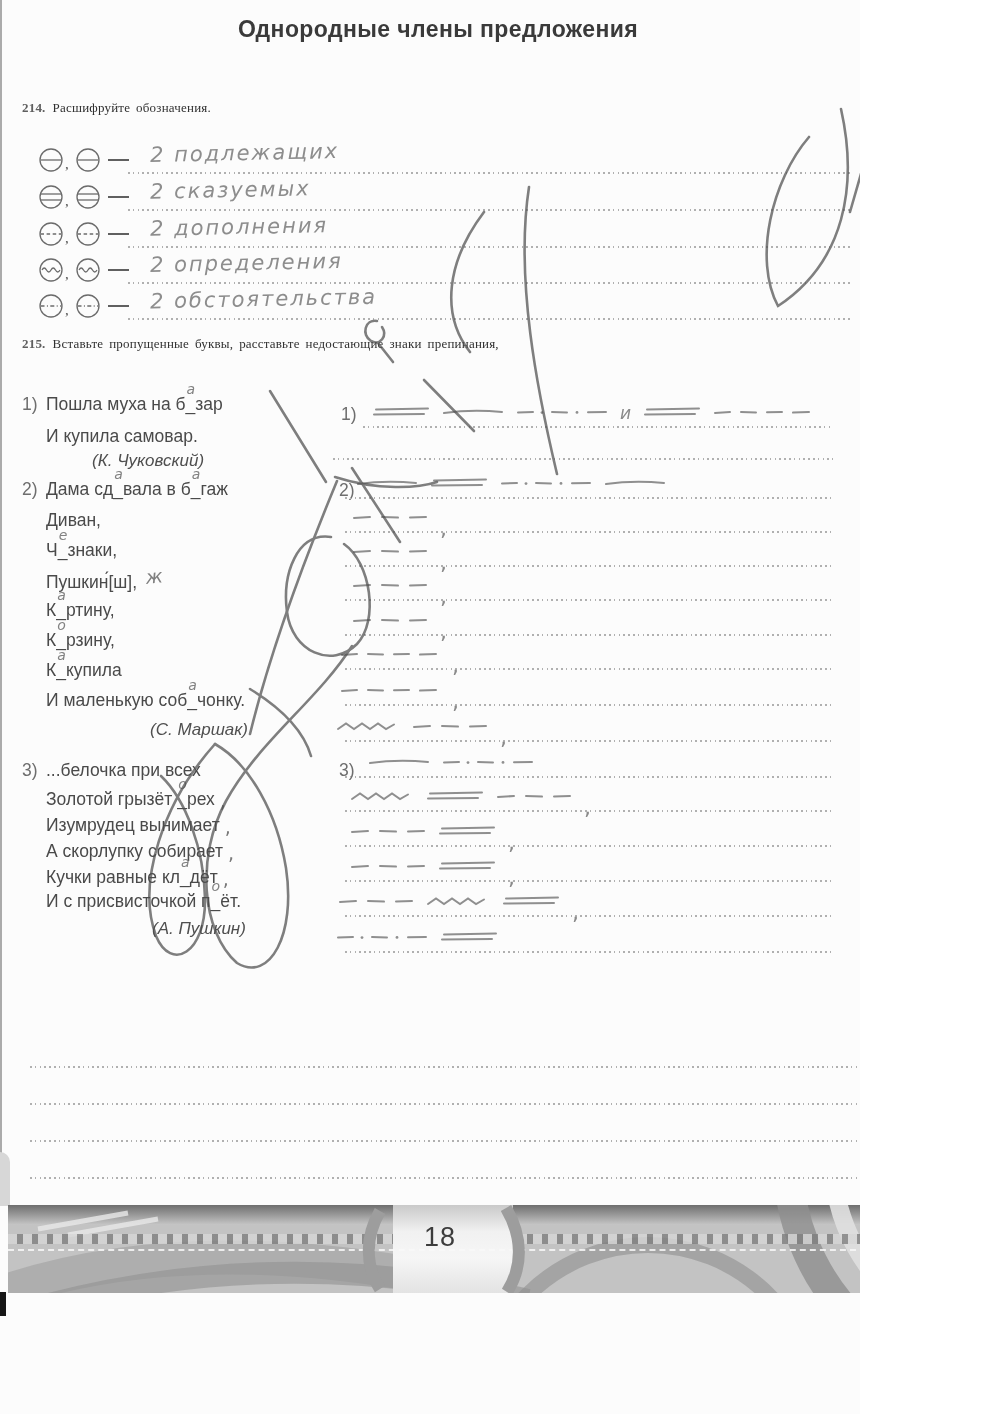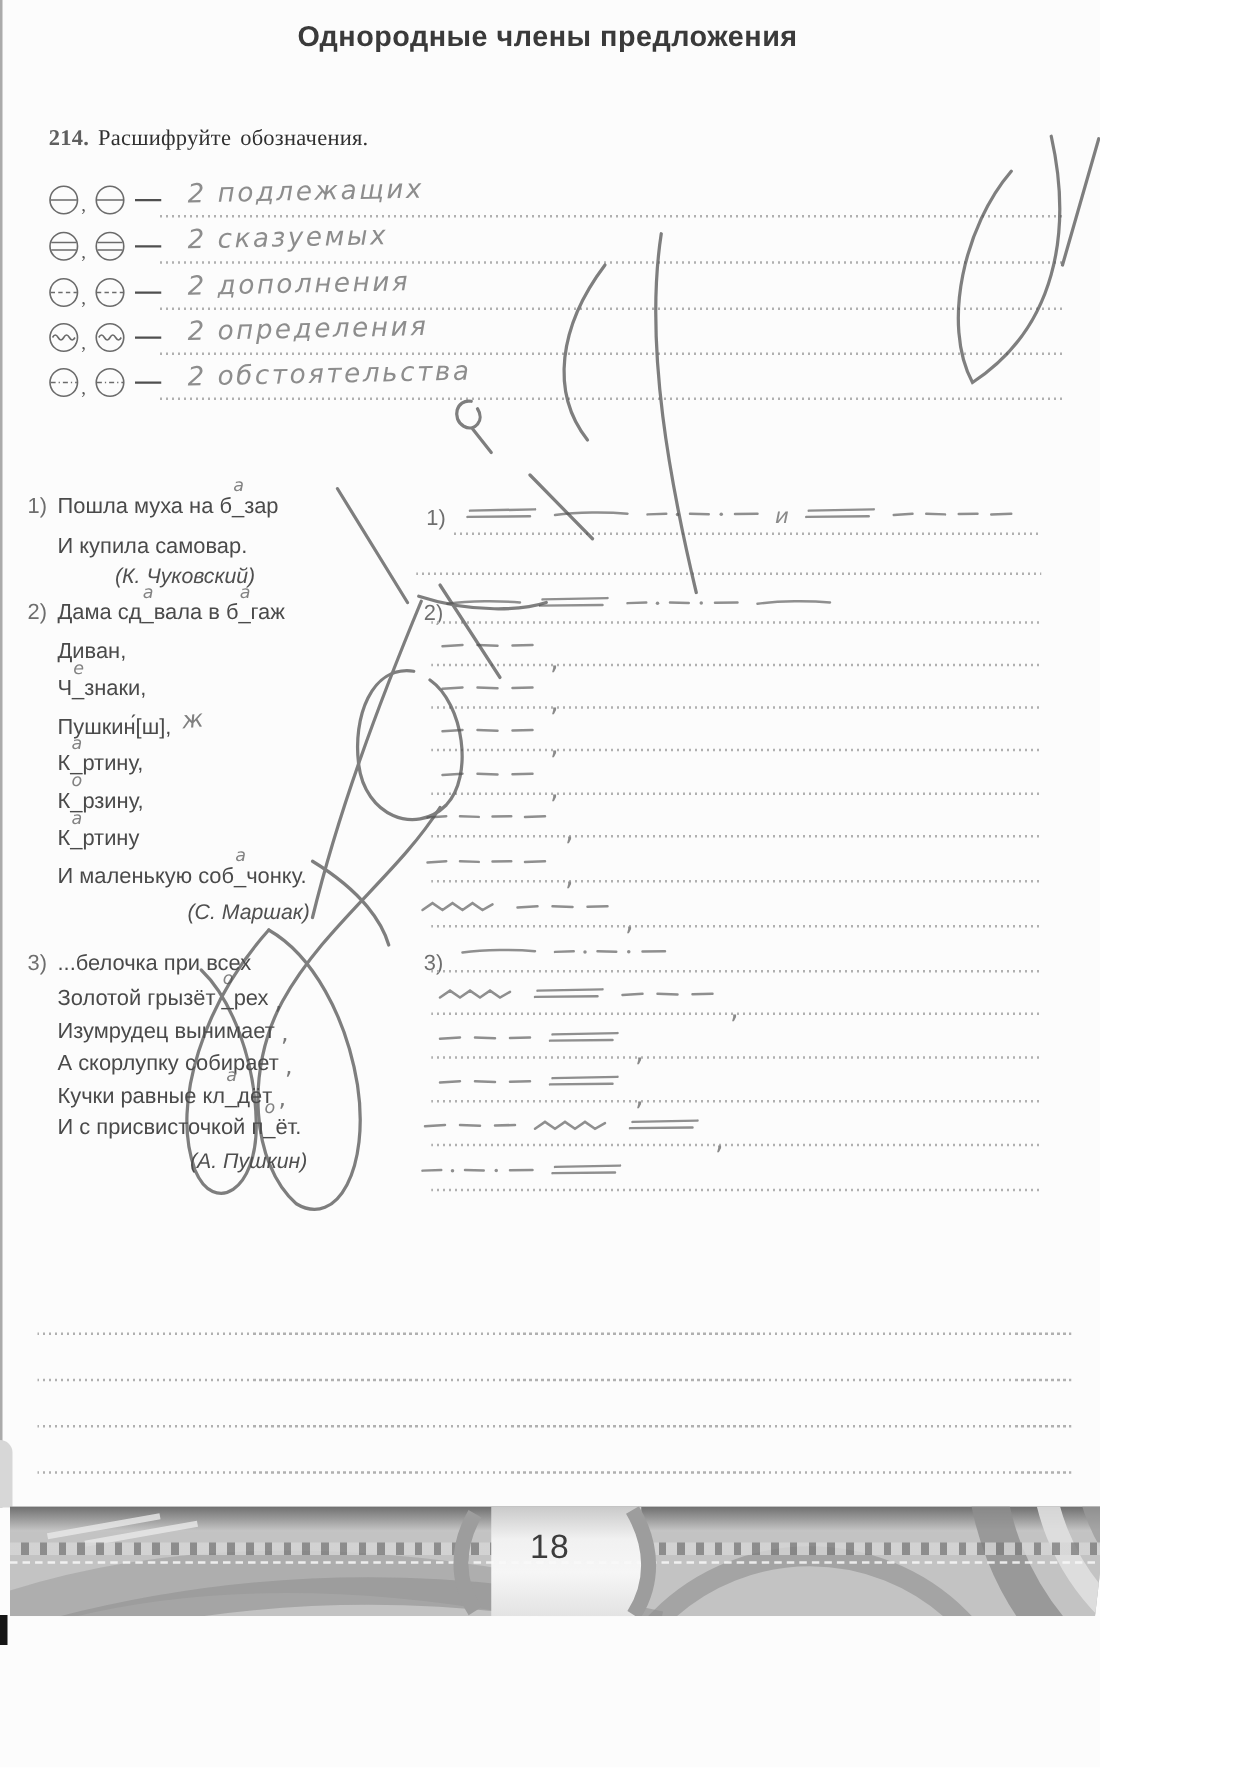--- a/index.html
+++ b/index.html
@@ -1,23 +1,23 @@
 <!DOCTYPE html>
 <html><head>
 <meta charset="utf-8">
 <style>
   html,body{margin:0;padding:0;background:#ffffff;}
   .page{position:relative;width:860px;height:1414px;background:#fcfcfc;overflow:hidden;
-        font-family:"Liberation Sans",sans-serif;padding-left:20px;}
+        font-family:"Liberation Sans",sans-serif;}
   .edge-left{position:absolute;left:0;top:0;width:2px;height:1206px;background:#9c9c9c;opacity:.85;}
   .corner-shade{position:absolute;left:0;top:1152px;width:10px;height:54px;background:#d7d7d7;border-top-right-radius:14px;}
   .title{position:absolute;left:0;top:16px;width:876px;text-align:center;margin:0;
          font:bold 23px "Liberation Sans",sans-serif;color:#3a3a3a;letter-spacing:.4px;}
-  .instr{position:absolute;left:39px;width:890px;font-family:"Liberation Serif",serif;
-         font-size:18px;color:#303030;letter-spacing:.2px;word-spacing:2.5px;white-space:nowrap;}
+  .instr{position:absolute;left:22px;width:890px;font-family:"Liberation Serif",serif;
+         font-size:13px;color:#303030;letter-spacing:.2px;word-spacing:2.5px;white-space:nowrap;}
   .exnum{color:#5f5f5f;font-weight:bold;margin-right:7px;}
   .dots{position:absolute;height:2px;
         background-image:repeating-linear-gradient(90deg,#b0b0b0 0 1.6px,transparent 1.6px 4.8px);}
   .sym214{position:absolute;left:36px;}
   .hw-ans{position:absolute;left:150px;font-family:"DejaVu Sans",sans-serif;font-style:italic;
           font-size:21px;color:#8d8d8d;letter-spacing:2px;transform:rotate(-1.2deg);white-space:nowrap;}
   .pnum{position:absolute;font-size:17.5px;color:#6e6e6e;}
   .pline{position:absolute;font-size:17.5px;color:#4a4a4a;white-space:nowrap;}
   .pattr{position:absolute;font-style:italic;font-size:17px;color:#4f4f4f;white-space:nowrap;}
   .gap{position:relative;}
@@ -52,20 +52,23 @@
 <div class="page" id="page">
   <div class="edge-left"></div>
   <div class="corner-shade"></div>
 
   <h1 class="title">Однородные члены предложения</h1>
 
   <div class="instr" style="top:100px">
     <span class="exnum">214.</span><span>Расшифруйте обозначения.</span>
   </div>
 
+  <div class="instr" style="top:336px">
+    <span class="exnum">215.</span><span>Вставьте пропущенные буквы, расставьте недостающие знаки препинания,</span>
+  </div>
 
 
   <svg class="scribble" width="1000" height="1414" viewBox="0 0 1000 1414">
     <g fill="none" stroke="#4f4f4f" stroke-width="2.6" stroke-linecap="round" opacity="0.72">
       <path d="M879,111 L850,212"></path>
       <path d="M841,109 C858,185 845,262 778,306 C753,259 772,180 809,137"></path>
       <path d="M377,321 c-12,-2 -16,14 -6,20 c9,5 17,-5 11,-14 m-4,16 l15,19"></path>
       <path d="M484,212 C447,261 440,314 470,352"></path>
       <path d="M529,187 C515,278 537,390 557,474"></path>
       <path d="M424,380 L474,431"></path>
@@ -165,21 +168,21 @@
     <div class="pline" style="left: 46px; top: 394px;"><span>Пошла муха на б</span><span class="gap">_<i>а</i></span><span>зар</span></div>
     <div class="pline" style="left: 46px; top: 426px;"><span>И купила самовар.</span></div>
     <div class="pattr" style="left: 92px; top: 451px;">(К. Чуковский)</div>
     <div class="pnum" style="left: 22px; top: 479px;">2)</div>
     <div class="pline" style="left: 46px; top: 479px;"><span>Дама сд</span><span class="gap">_<i>а</i></span><span>вала в б</span><span class="gap">_<i>а</i></span><span>гаж</span></div>
     <div class="pline" style="left: 46px; top: 510px;"><span>Диван,</span></div>
     <div class="pline" style="left: 46px; top: 540px;"><span>Ч</span><span class="gap">_<i>е</i></span><span>знаки,</span></div>
     <div class="pline" style="left: 46px; top: 570px;"><span>Пушкин́[ш],</span><span class="hwz">ж</span></div>
     <div class="pline" style="left: 46px; top: 600px;"><span>К</span><span class="gap">_<i>а</i></span><span>ртину,</span></div>
     <div class="pline" style="left: 46px; top: 630px;"><span>К</span><span class="gap">_<i>о</i></span><span>рзину,</span></div>
-    <div class="pline" style="left: 46px; top: 660px;"><span>К</span><span class="gap">_<i>а</i></span><span>ртину</span></div>
+    <div class="pline" style="left: 46px; top: 660px;"><span>К</span><span class="gap">_<i>а</i></span><span>купила</span></div>
     <div class="pline" style="left: 46px; top: 690px;"><span>И маленькую соб</span><span class="gap">_<i>а</i></span><span>чонку.</span></div>
     <div class="pattr" style="left: 150px; top: 720px;">(С. Маршак)</div>
     <div class="pnum" style="left: 22px; top: 760px;">3)</div>
     <div class="pline" style="left: 46px; top: 760px;"><span>...белочка при всех</span></div>
     <div class="pline" style="left: 46px; top: 787px;"><span>Золотой грызёт </span><span class="gap">_<i>о</i></span><span>рех</span><span class="hwc">,</span></div>
     <div class="pline" style="left: 46px; top: 813px;"><span>Изумрудец вынимает</span><span class="hwc">,</span></div>
     <div class="pline" style="left: 46px; top: 839px;"><span>А скорлупку собирает</span><span class="hwc">,</span></div>
     <div class="pline" style="left: 46px; top: 865px;"><span>Кучки равные кл</span><span class="gap">_<i>а</i></span><span>дёт</span><span class="hwc">,</span></div>
     <div class="pline" style="left: 46px; top: 891px;"><span>И с присвисточкой п</span><span class="gap">_<i>о</i></span><span>ёт.</span></div>
     <div class="pattr" style="left: 152px; top: 919px; font-style: italic;">(А. Пушкин)</div>

